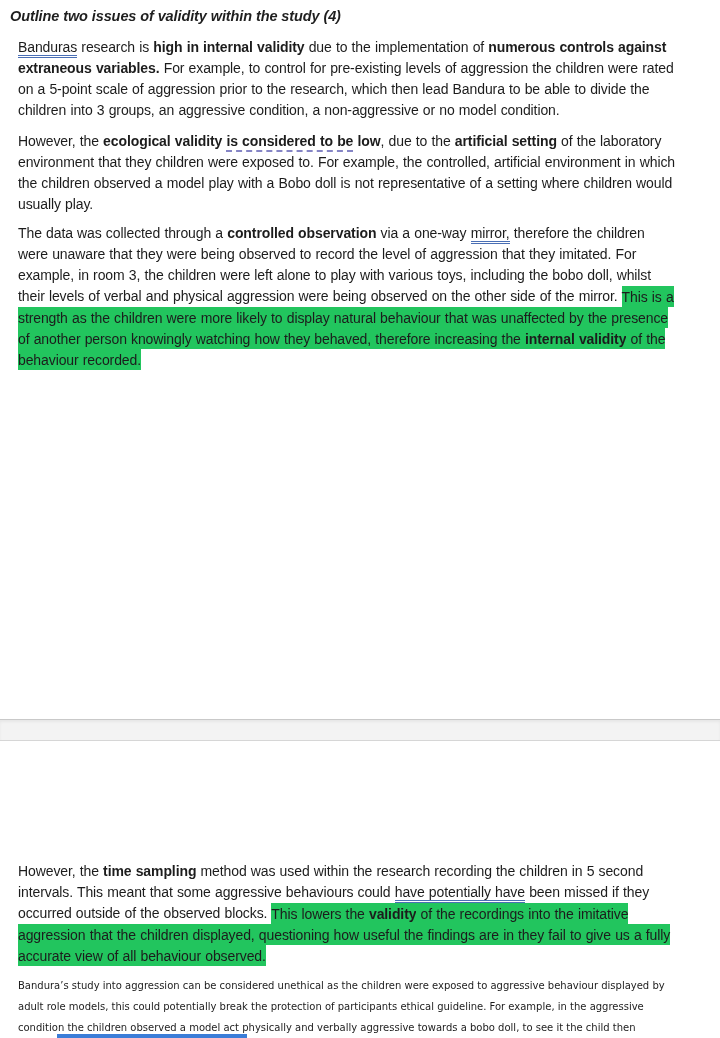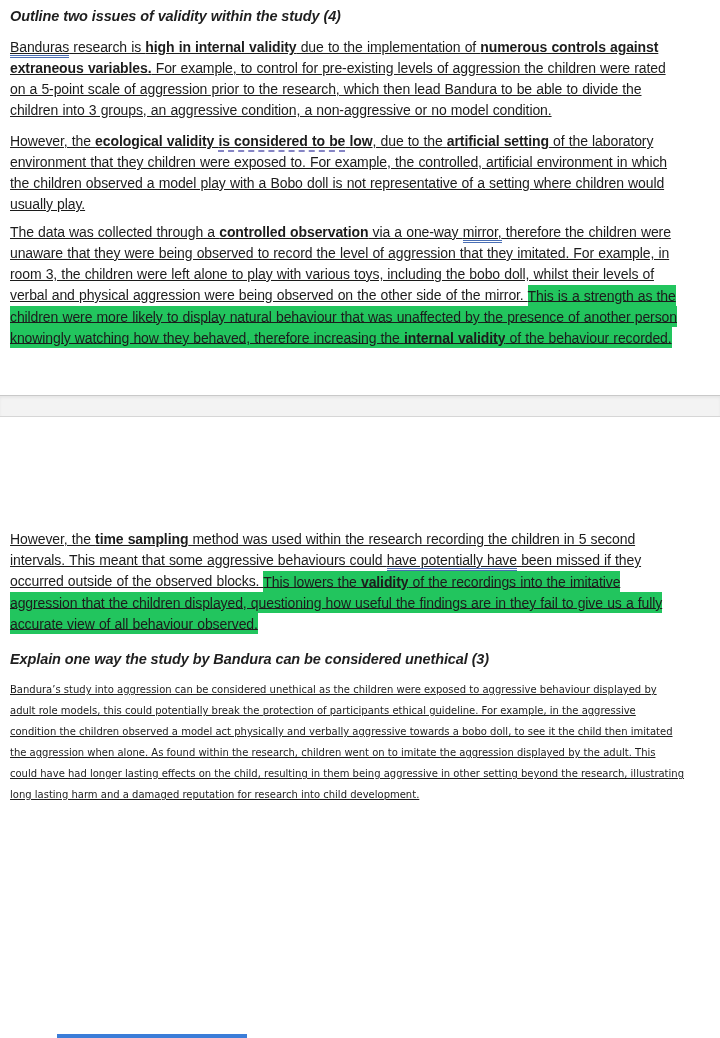--- a/index.html
+++ b/index.html
@@ -2,35 +2,35 @@
 <html><head>
 <meta charset="utf-8">
 <style>
   html,body{margin:0;padding:0;}
   body{
     width:720px;height:1038px;overflow:hidden;position:relative;
     background:#ffffff;color:#1c1c1c;
     font-family:"Liberation Sans",sans-serif;
   }
   .section-a{
-    height:395px;overflow:hidden;box-sizing:border-box;
+    height:719px;overflow:hidden;box-sizing:border-box;
     padding:5px 36px 0 10px;
   }
   .section-b{
     box-sizing:border-box;
     padding:112px 36px 0 10px;
   }
   h2.q{
     font-style:italic;font-weight:bold;
     font-size:14.5px;line-height:22px;margin:0;
     color:#1f1f1f;letter-spacing:-0.1px;
   }
   p.bodytext{
-    font-size:14px;line-height:21px;margin:0;
-    letter-spacing:-0.1px;word-spacing:0.4px;text-decoration:underline;
+    font-size:14px;line-height:21px;margin:8px;
+    letter-spacing:-0.1px;word-spacing:0.4px;
   }
   #p1{margin-top:10px;}
   #p2{margin-top:10px;}
   #h2q{margin-top:38px;}
   #p3{margin-top:7px;}
   #h3q{margin-top:14px;}
   #p5{
     margin-top:9px;
     font-family:"DejaVu Sans",sans-serif;
     font-size:10px;line-height:21px;letter-spacing:0;word-spacing:0;
@@ -61,18 +61,17 @@
 
 
   <p class="bodytext" id="p3"><span>The data was collected through a </span><span class="b">controlled observation</span><span> via a one-way </span><span class="u-double">mirror,</span><span> therefore the children were unaware that they were being observed to record the level of aggression that they imitated. For example, in room 3, the children were left alone to play with various toys, including the bobo doll, whilst their levels of verbal and physical aggression were being observed on the other side of the mirror. </span><span class="hl">This is a strength as the children were more likely to display natural behaviour that was unaffected by the presence of another person knowingly watching how they behaved, therefore increasing the </span><span class="b hl">internal validity</span><span class="hl"> of the behaviour recorded.</span></p>
 </div>
 
 <div class="page-gap"></div>
 
 <div class="section-b">
   <p class="bodytext" id="p4"><span>However, the </span><span class="b">time sampling</span><span> method was used within the research recording the children in 5 second intervals. This meant that some aggressive behaviours could </span><span class="u-double">have potentially have</span><span> been missed if they occurred outside of the observed blocks. </span><span class="hl">This lowers the </span><span class="b hl">validity</span><span class="hl"> of the recordings into the imitative aggression that the children displayed, questioning how useful the findings are in they fail to give us a fully accurate view of all behaviour observed.</span></p>
 
-  <h2 class="q" id="h3q">Explain one way the study by Bandura can be considered unethical (3)</h2>
 
   <p class="bodytext" id="p5"><span>Bandura’s study into aggression can be considered unethical as the children were exposed to aggressive behaviour displayed by adult role models, this could potentially break the protection of participants ethical guideline. For example, in the aggressive condition the children observed a model act physically and verbally aggressive towards a bobo doll, to see it the child then imitated the aggression when alone. As found within the research, children went on to imitate the aggression displayed by the adult. This could have had longer lasting effects on the child, resulting in them being aggressive in other setting beyond the research, illustrating long lasting harm and a damaged reputation for research into child development.</span></p>
 </div>
 
 <div class="blue-bar"></div>
 
 </body></html>

